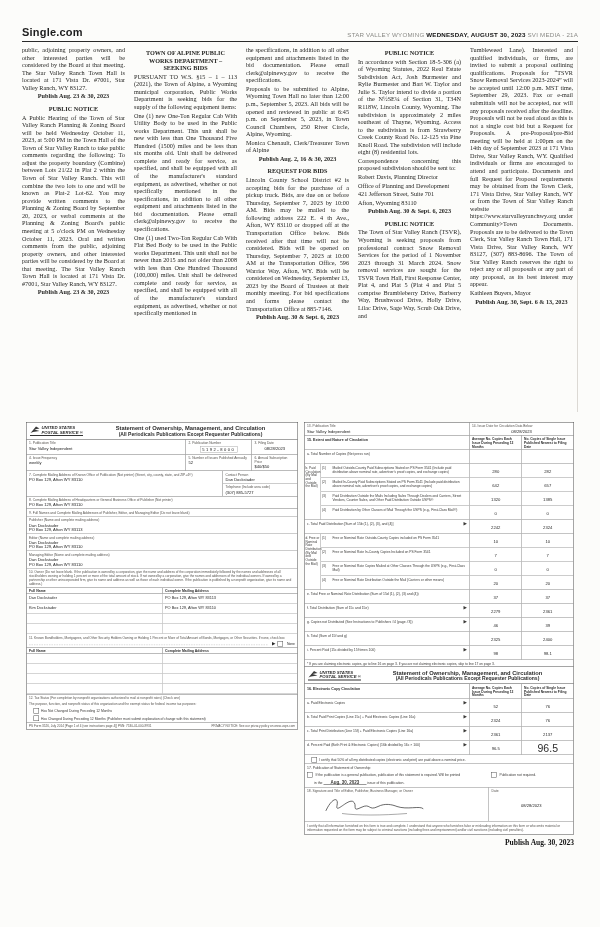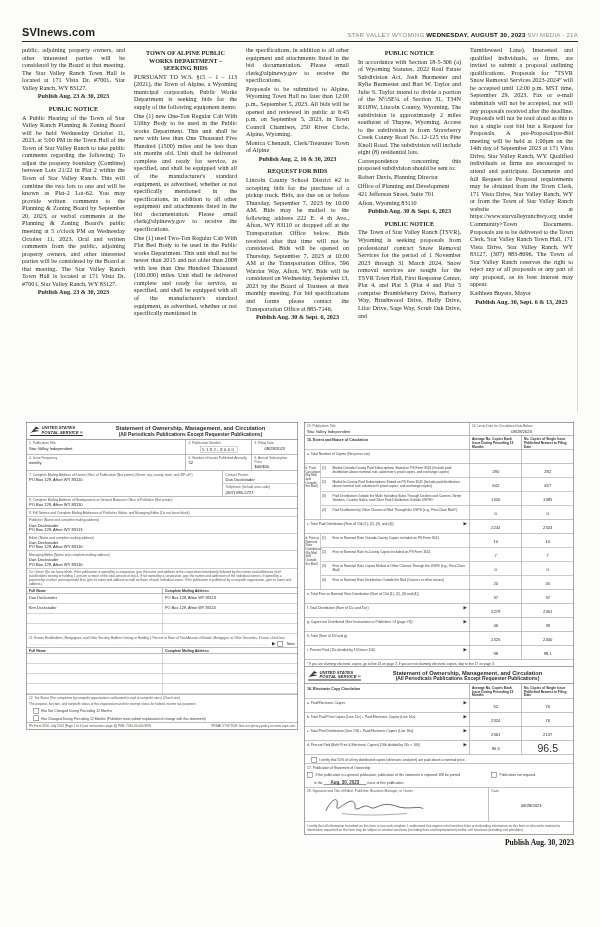--- a/index.html
+++ b/index.html
@@ -98,21 +98,21 @@
   .legal{border-top:1px solid #888;padding:4px 5px;font-size:6.4px;line-height:1.3;color:#55524e;}
   .publish-right{text-align:right;font-family:"Liberation Serif",serif;font-weight:bold;
                  font-size:15px;margin-top:8px;color:#111;}
 </style>
 </head>
 <body>
 
 <div class="page">
 
   <div class="masthead">
-    <span class="site">SVInews.com</span>
+    <span class="site">Single.com</span>
     <span class="dateline"><span>STAR VALLEY WYOMING </span><b>WEDNESDAY, AUGUST 30, 2023</b><span> SVI MEDIA - 21A</span></span>
   </div>
 
   <div class="notices" id="columns">
       <div class="col">
         <p class="blk-body">public, adjoining property owners, and other interested parties will be considered by the Board at that meeting.  The Star Valley Ranch Town Hall is located at 171 Vista Dr. #7001, Star Valley Ranch, WY 83127.</p>
         <p class="blk-publish">Publish Aug. 23 &amp; 30, 2023</p>
         <p class="blk-heading">PUBLIC NOTICE</p>
         <p class="blk-body">A Public Hearing of the Town of Star Valley Ranch Planning &amp; Zoning Board will be held Wednesday October 11, 2023, at 5:00 PM in the Town Hall of the Town of Star Valley Ranch to take public comments regarding the following: To adjust the property boundary (Combine) between Lots 21/22 in Plat 2 within the Town of Star Valley Ranch. This will combine the two lots to one and will be known as Plat-2 Lot-62. You may provide written comments to the Planning &amp; Zoning Board by September 20, 2023, or verbal comments at the Planning &amp; Zoning Board's public meeting at 5 o'clock PM on Wednesday October 11, 2023. Oral and written comments from the public, adjoining property owners, and other interested parties will be considered by the Board at that meeting.  The Star Valley Ranch Town Hall is located at 171 Vista Dr. #7001, Star Valley Ranch, WY 83127.</p>
         <p class="blk-publish">Publish Aug. 23 &amp; 30, 2023</p>

